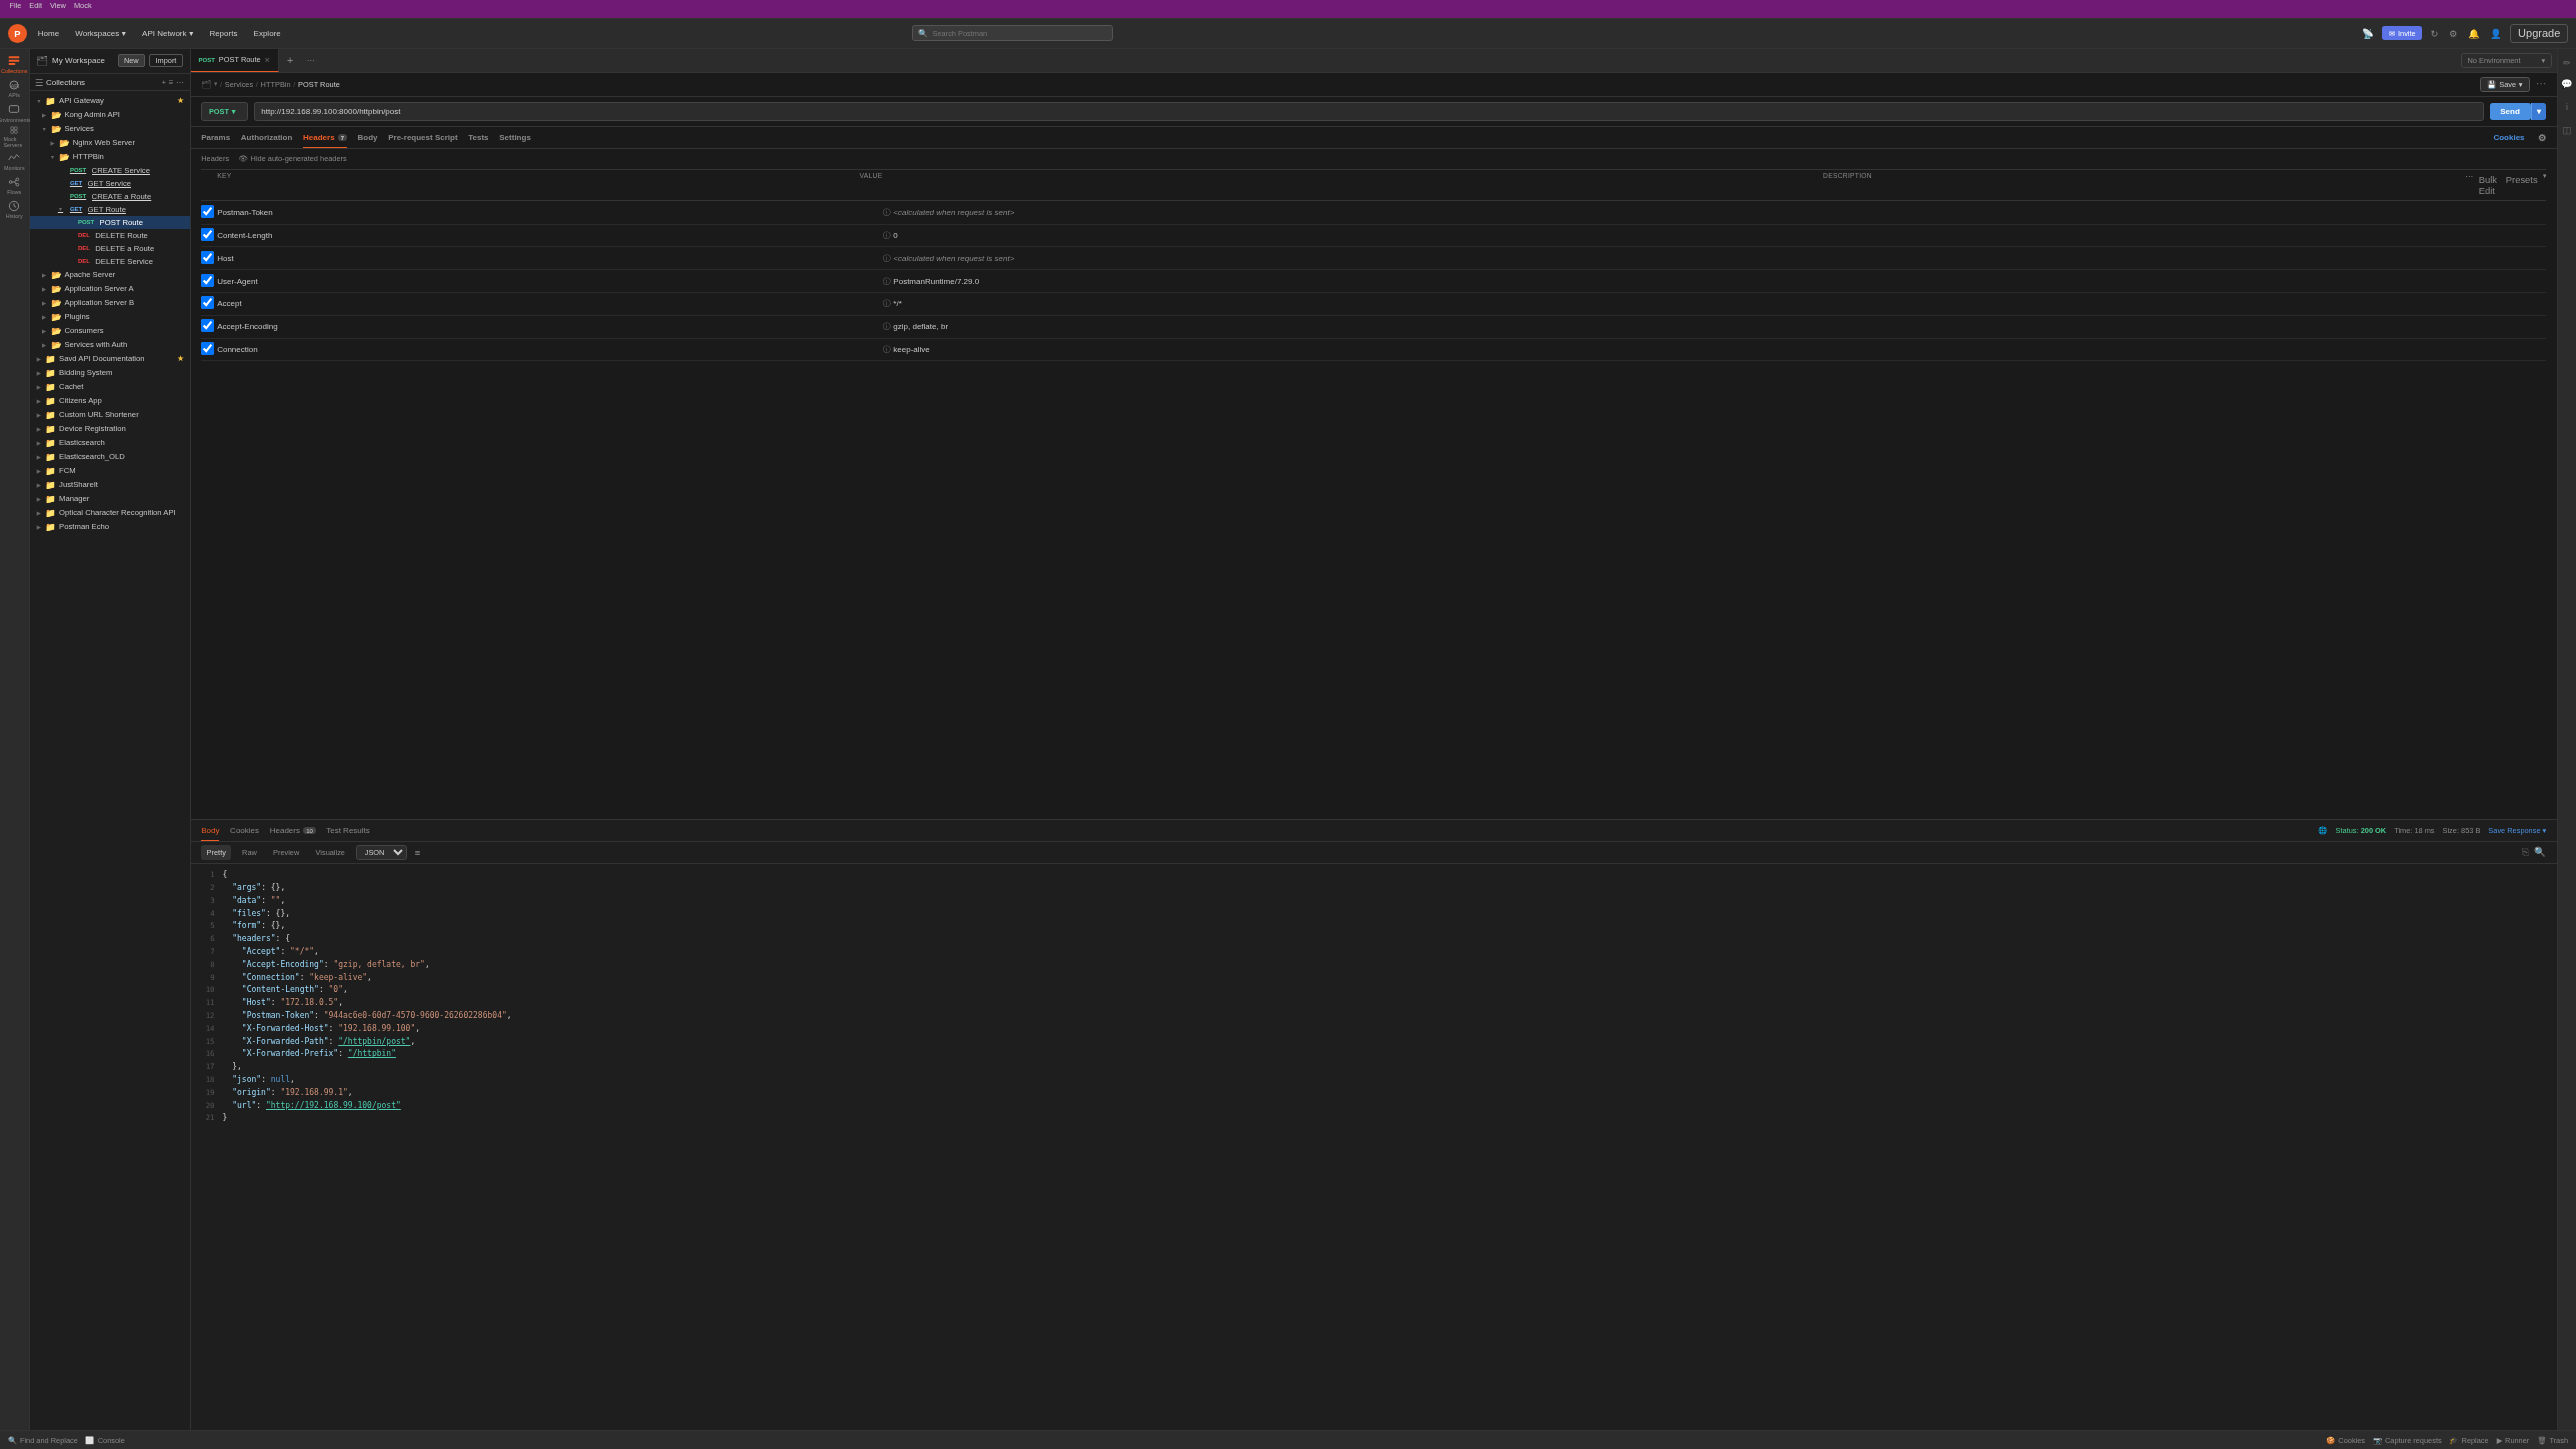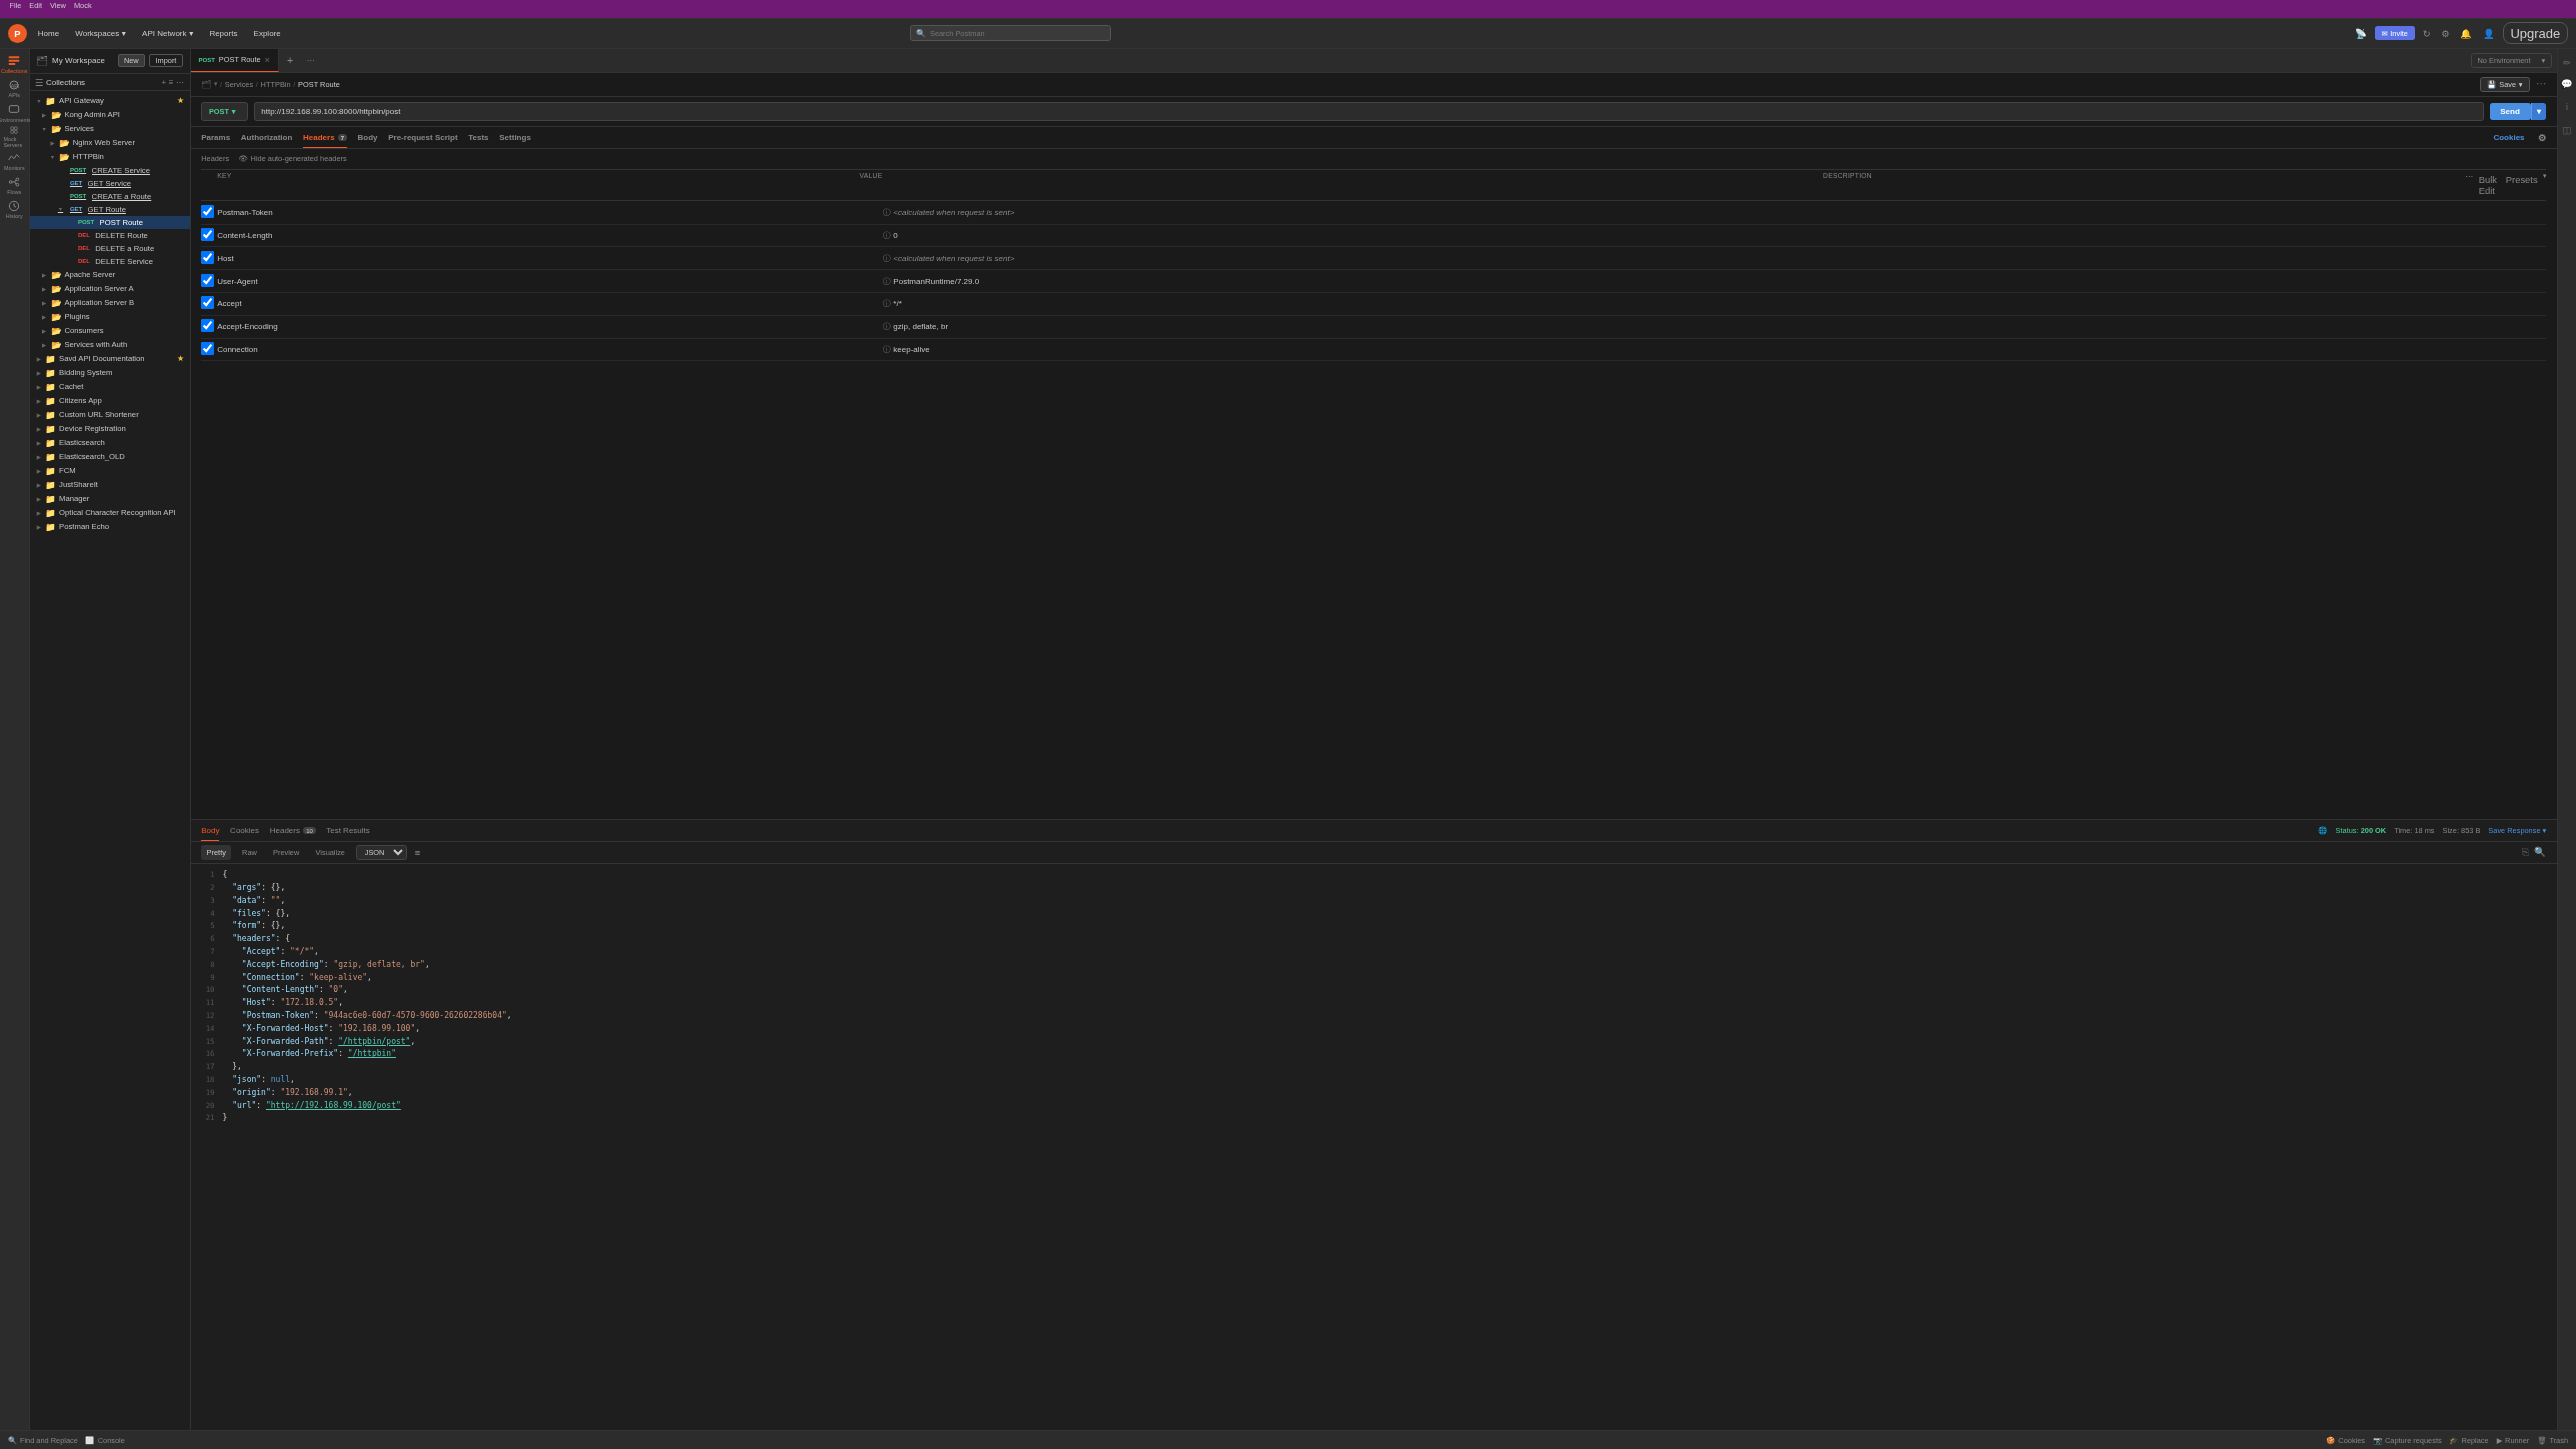--- a/index.html
+++ b/index.html
@@ -10,21 +10,21 @@
     .menu-bar-item { color: #ccc; font-size: 7.4px; cursor: pointer; padding: 1.3px 4px; }
     
     
     .top-nav { background: #2c2c2c; display: flex; align-items: center; padding: 0 8px; height: 29.5px; gap: 5.4px; border-bottom: 0.7px solid #333; }
     .logo { width: 19px; height: 19px; background: #ef5b25; border-radius: 50%; display: flex; align-items: center; justify-content: center; color: white; font-weight: bold; font-size: 9.4px; flex-shrink: 0; }
     .nav-item { color: #ccc; font-size: 8px; cursor: pointer; padding: 2.7px 5.4px; border-radius: 2.7px; display: flex; align-items: center; gap: 2.7px; }
     .nav-search { flex: 1; max-width: 201px; background: #3a3a3a; border: 0.7px solid #555; border-radius: 2.7px; display: flex; align-items: center; padding: 2.7px 5.4px; gap: 4px; margin: 0 auto; }
     .nav-search input { background: transparent; border: none; outline: none; color: #ccc; font-size: 7.4px; width: 100%; }
     .nav-right { display: flex; align-items: center; gap: 5.4px; margin-left: auto; }
     .invite-btn { background: #5c73e7; color: white; border: none; border-radius: 2.7px; padding: 2.7px 6.7px; font-size: 7.4px; cursor: pointer; display: flex; align-items: center; gap: 2.7px; }
-    .upgrade-btn { background: transparent; color: #ccc; border: 0.7px solid #555; border-radius: 8px; padding: 2.7px 6.7px; font-size: 13px; cursor: pointer; }
+    .upgrade-btn { background: transparent; color: #ccc; border: 0.7px solid #555; border-radius: 3px; padding: 2.7px 6.7px; font-size: 11px; cursor: pointer; }
     .nav-icon { color: #888; font-size: 9.4px; cursor: pointer; padding: 1.3px 2.7px; }
     
     
     .main-layout { display: flex; flex: 1; overflow: hidden; }
     
     
     .sidebar-icons { background: #2c2c2c; width: 29.5px; display: flex; flex-direction: column; align-items: center; padding: 5.4px 0; gap: 2.7px; border-right: 0.7px solid #333; }
     .sidebar-icon { width: 21.5px; height: 21.5px; display: flex; flex-direction: column; align-items: center; justify-content: center; border-radius: 4px; cursor: pointer; color: #888; font-size: 6.7px; gap: 1.3px; }
     .sidebar-icon.active { color: #ef5b25; }
     .sidebar-icon svg { width: 12px; height: 12px; }
@@ -55,21 +55,21 @@
     
     
     .tab-bar { background: #2c2c2c; display: flex; align-items: center; border-bottom: 0.7px solid #333; height: 24px; }
     .tab { display: flex; align-items: center; padding: 0 8px; height: 100%; gap: 4px; cursor: pointer; border-right: 0.7px solid #333; font-size: 7.4px; color: #888; min-width: 81px; }
     .tab.active { background: #1a1a1a; color: #ccc; border-bottom: 1.3px solid #ef5b25; }
     .tab-method { font-size: 6px; font-weight: 700; }
     .tab-name { flex: 1; }
     .tab-close { color: #666; font-size: 9.4px; cursor: pointer; }
     .tab-add { padding: 0 8px; color: #888; cursor: pointer; font-size: 10.7px; }
     .tab-more { padding: 0 5.4px; color: #888; cursor: pointer; }
-    .env-selector { margin-left: auto; background: #2c2c2c; border: 0.7px solid #444; border-radius: 2.7px; padding: 2px 5.4px; color: #888; font-size: 7.4px; display: flex; align-items: center; gap: 11px; cursor: pointer; margin-right: 5.4px; }
+    .env-selector { margin-left: auto; background: #2c2c2c; border: 0.7px solid #444; border-radius: 2.7px; padding: 2px 5.4px; color: #888; font-size: 7.4px; display: flex; align-items: center; gap: 21px; cursor: pointer; margin-right: 5.4px; }
     
     
     .request-area { padding: 0; display: flex; flex-direction: column; flex: 1; overflow: hidden; }
     
     
     .breadcrumb { display: flex; align-items: center; padding: 4px 10.7px; gap: 2.7px; color: #888; font-size: 7.4px; border-bottom: 0.7px solid #333; }
     .breadcrumb-item { cursor: pointer; }
     .breadcrumb-sep { color: #555; }
     .breadcrumb-current { color: #ccc; }
     .breadcrumb-actions { margin-left: auto; display: flex; gap: 5.4px; }

